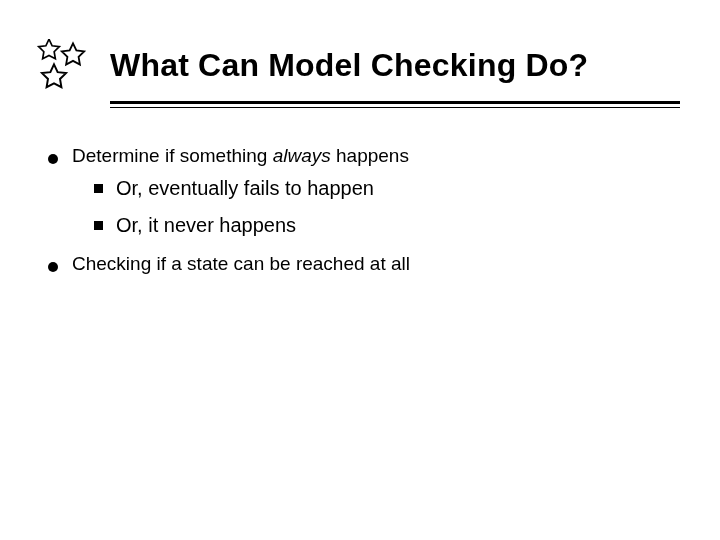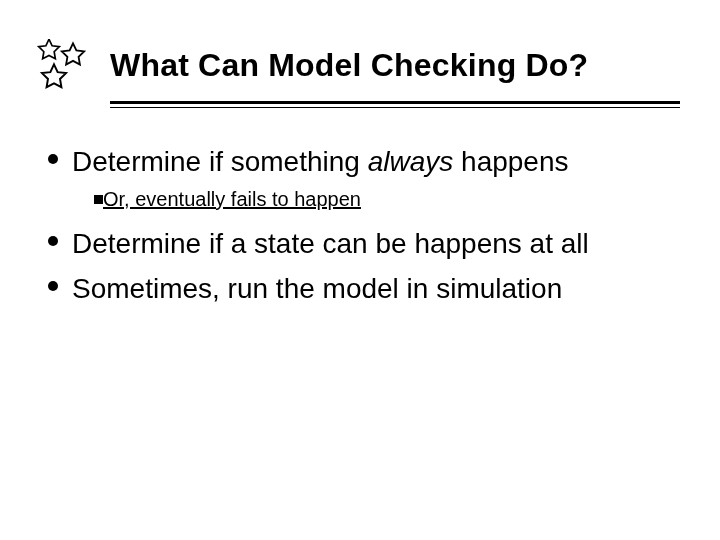--- a/index.html
+++ b/index.html
@@ -52,43 +52,42 @@
       margin-top: 3px;
     }
     .content {
       padding-left: 18px;
       padding-right: 10px;
     }
     .l1 {
       display: flex;
       align-items: flex-start;
       gap: 14px;
-      font-size: 28px;
+      font-size: 19px;
       margin-bottom: 10px;
     }
     .l1 .bullet {
       width: 10px;
       height: 10px;
       background: #000;
       border-radius: 50%;
       flex-shrink: 0;
       margin-top: 10px;
     }
     .l1 .text {
       line-height: 1.25;
     }
     .l2 {
       display: flex;
       align-items: flex-start;
-      gap: 0;
+      gap: 13px;
       font-size: 20px;
       margin-left: 46px;
       margin-bottom: 14px;
       margin-top: -2px;
-      text-decoration: underline;
     }
     .l2 .bullet {
       width: 9px;
       height: 9px;
       background: #000;
       flex-shrink: 0;
       margin-top: 8px;
     }
     .l2 .text {
       line-height: 1.25;
@@ -130,24 +129,24 @@
       <span class="bullet"></span>
       <span class="text">
         <span class="run">Determine if something </span><span class="run italic">always</span><span class="run"> happens</span>
       </span>
     </div>
     <div class="l2">
       <span class="bullet"></span>
       <span class="text">Or, eventually fails to happen</span>
     </div>
 
+    <div class="l2">
+      <span class="bullet"></span>
+      <span class="text">Or, it never happens</span>
+    </div>
 
     <div class="l1">
       <span class="bullet"></span>
-      <span class="text">Determine if a state can be happens at all</span>
-    </div>
-    <div class="l1">
-      <span class="bullet"></span>
-      <span class="text">Sometimes, run the model in simulation</span>
+      <span class="text">Checking if a state can be reached at all</span>
     </div>
 
   </div>
 </div>
 
 </body></html>

